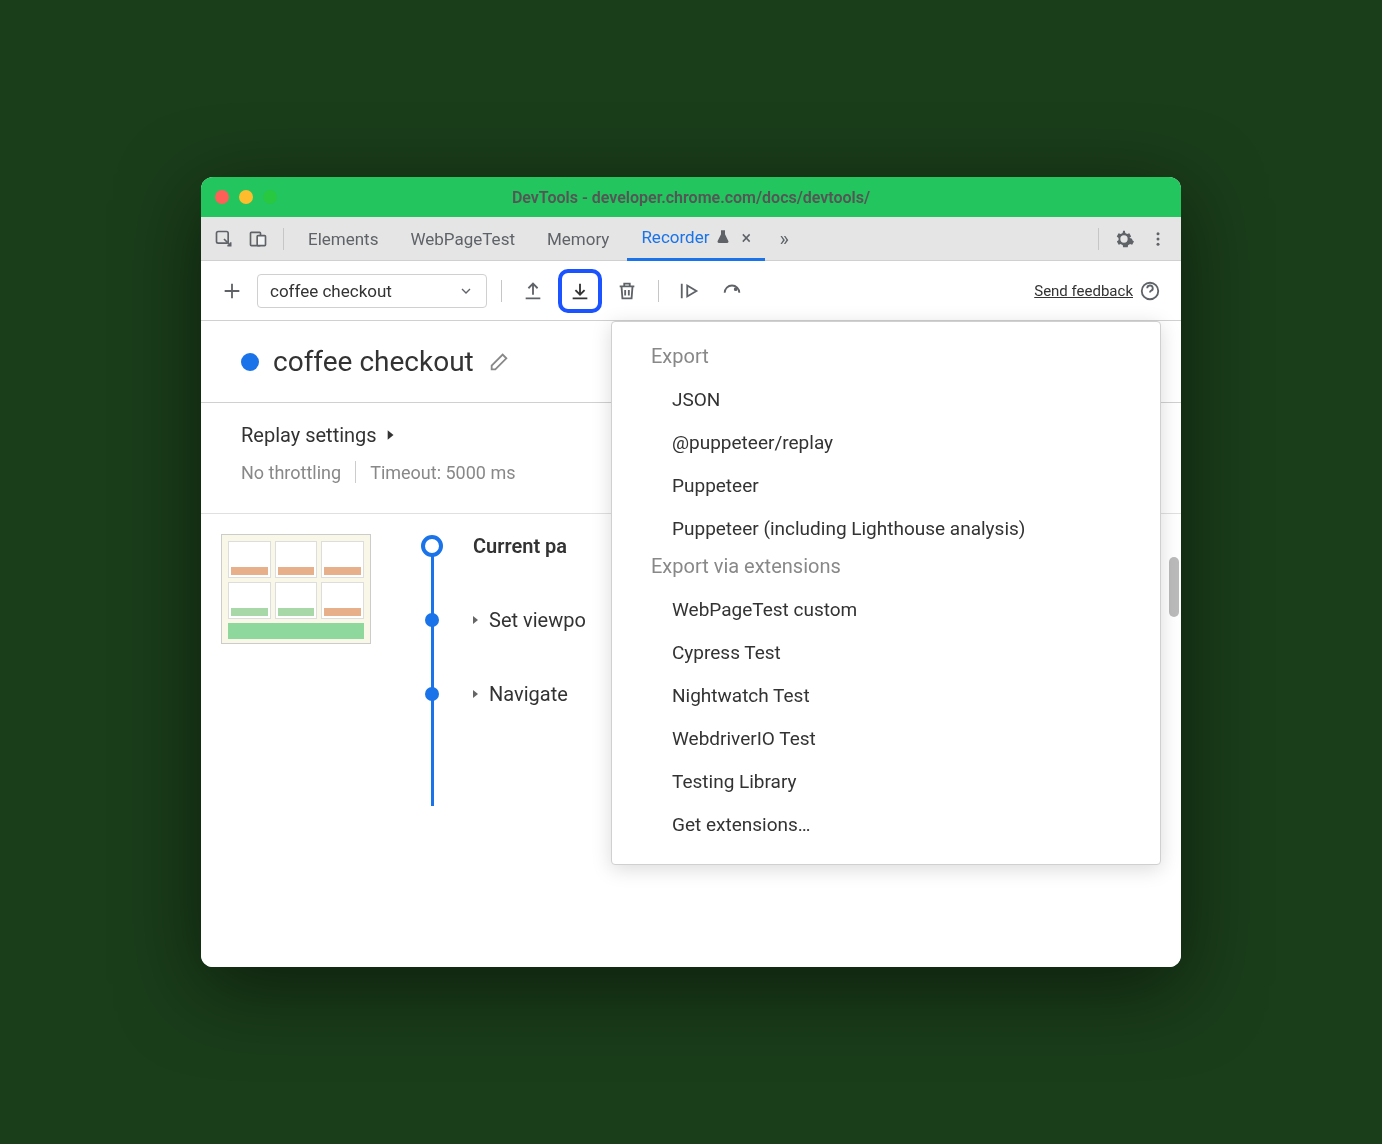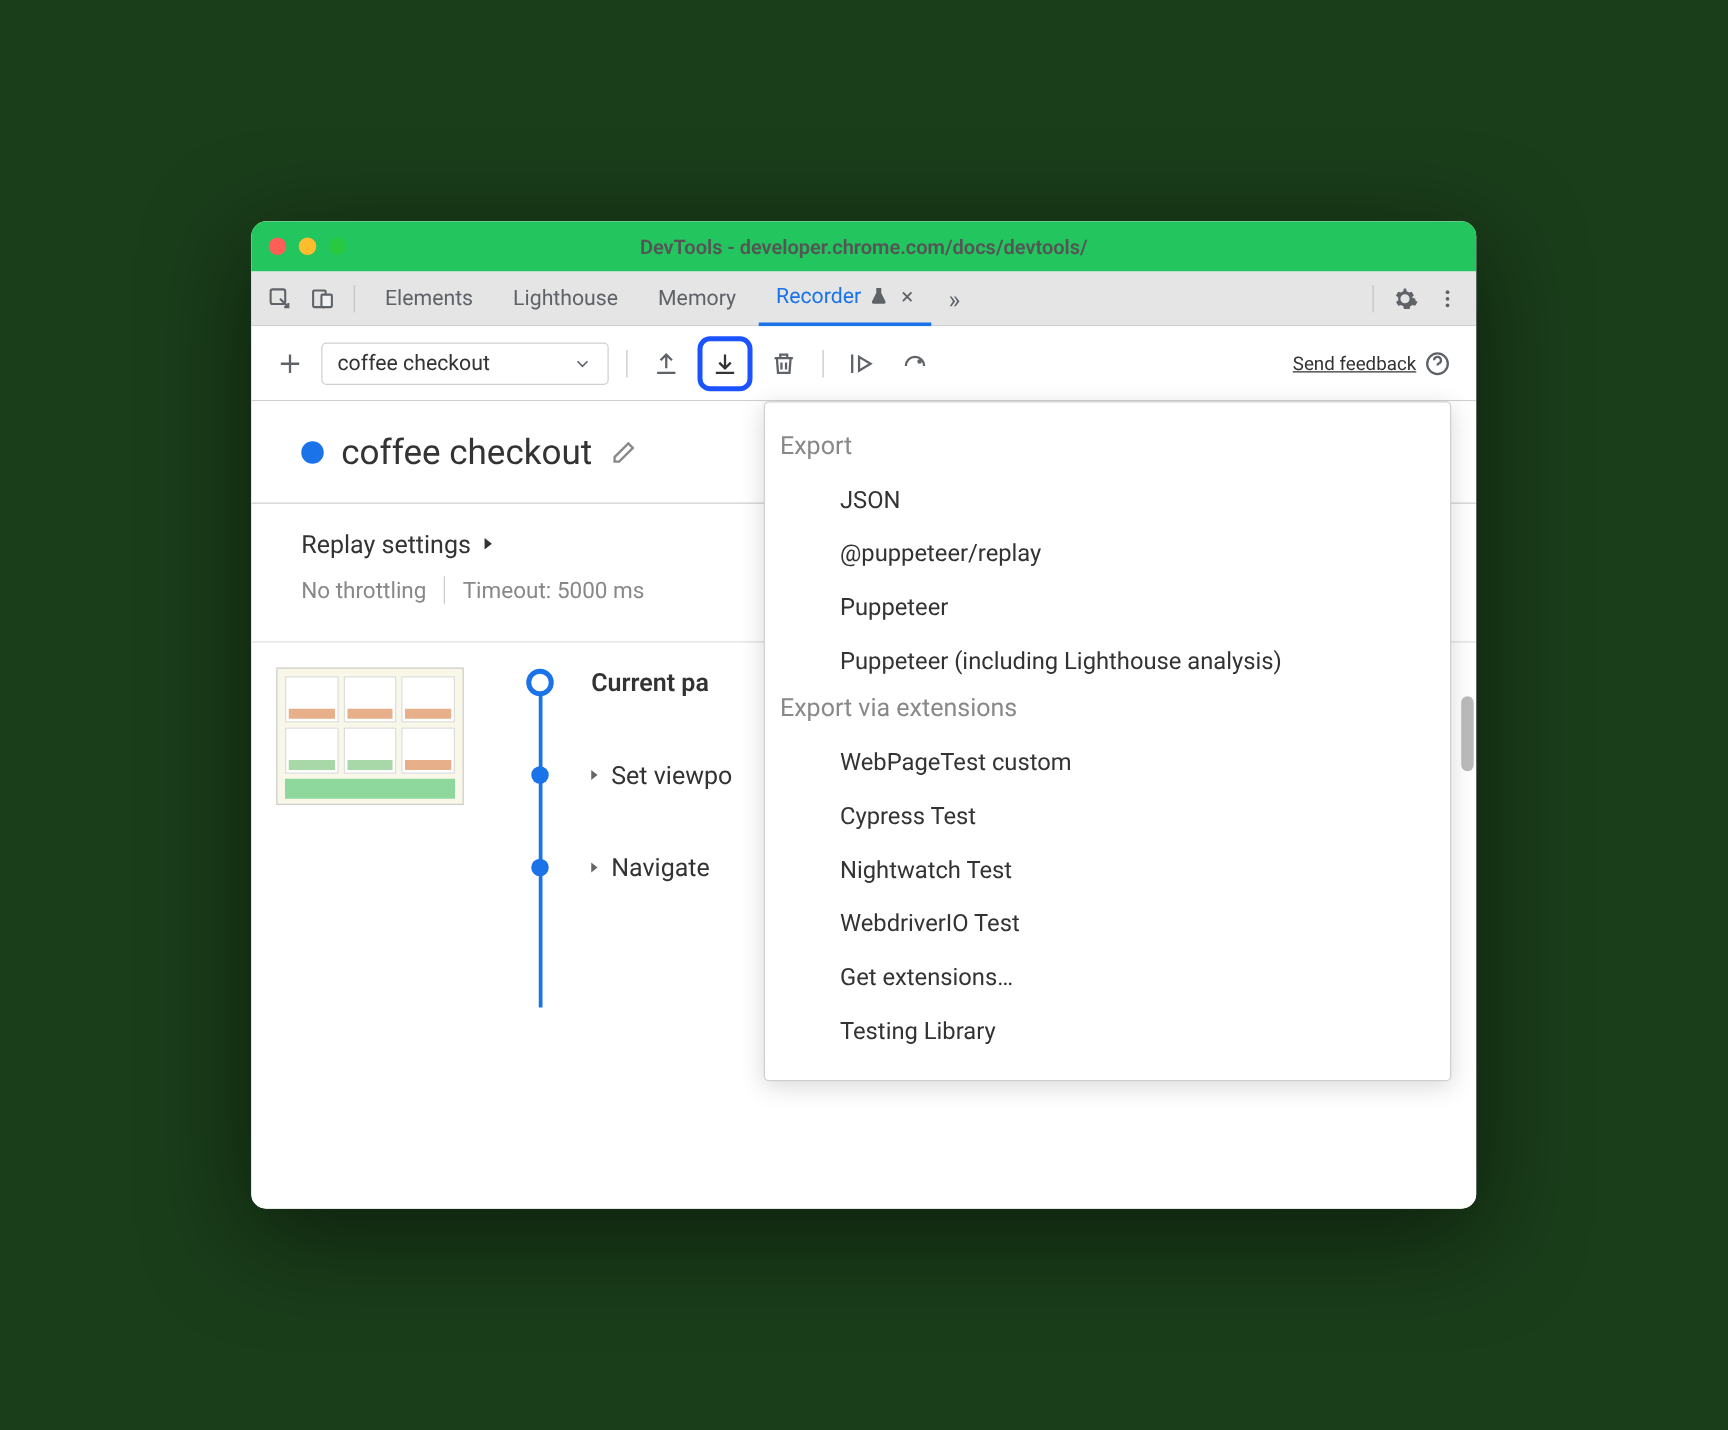--- a/index.html
+++ b/index.html
@@ -187,21 +187,21 @@
   background: #fff;
   border: 1px solid #d0d0d0;
   box-shadow: 0 4px 20px rgba(0,0,0,0.15);
   border-radius: 4px;
   padding: 18px 0;
   z-index: 100;
 }
 .menu-header {
   font-size: 20px;
   color: #888;
-  padding: 4px 12px 10px;
+  padding: 4px 39px 10px;
 }
 .menu-item {
   font-size: 19px;
   color: #333;
   padding: 10px 24px 10px 60px;
   cursor: pointer;
 }
 .scrollbar-track {
   position: absolute;
   right: 2px;
@@ -247,21 +247,21 @@
       <svg width="20" height="20" viewBox="0 0 24 24" fill="none" stroke="#5f6368" stroke-width="2">
           <rect x="3" y="4" width="12" height="16" rx="1"></rect>
           <rect x="11" y="8" width="10" height="12" rx="1" fill="#f1f3f4"></rect>
         </svg>
     </div>
     <div class="divider-v"></div>
     <div class="tab">
         <span>Elements</span>
       </div>
     <div class="tab">
-        <span>Lighthouse</span>
+        <span>WebPageTest</span>
       </div>
     <div class="tab">
         <span>Memory</span>
       </div>
     <div class="tab active">
       <span>Recorder</span>
       <span style="color:#5f6368">
         <svg width="16" height="16" viewBox="0 0 24 24" fill="#5f6368">
             <path d="M9 2v6l-5 10a2 2 0 0 0 1.8 3h12.4a2 2 0 0 0 1.8-3l-5-10V2H9z"></path>
           </svg>
@@ -424,19 +424,19 @@
     <div class="menu-header">Export</div>
     <div class="menu-item">JSON</div>
     <div class="menu-item">@puppeteer/replay</div>
     <div class="menu-item">Puppeteer</div>
     <div class="menu-item">Puppeteer (including Lighthouse analysis)</div>
     <div class="menu-header">Export via extensions</div>
     <div class="menu-item">WebPageTest custom</div>
     <div class="menu-item">Cypress Test</div>
     <div class="menu-item">Nightwatch Test</div>
     <div class="menu-item">WebdriverIO Test</div>
+    <div class="menu-item">Testing Library</div>
     <div class="menu-item">Get extensions…</div>
-    <div class="menu-item">Testing Library</div>
   </div>
 
   <div class="scrollbar-track"></div>
 
 </div>
 
 </body></html>

